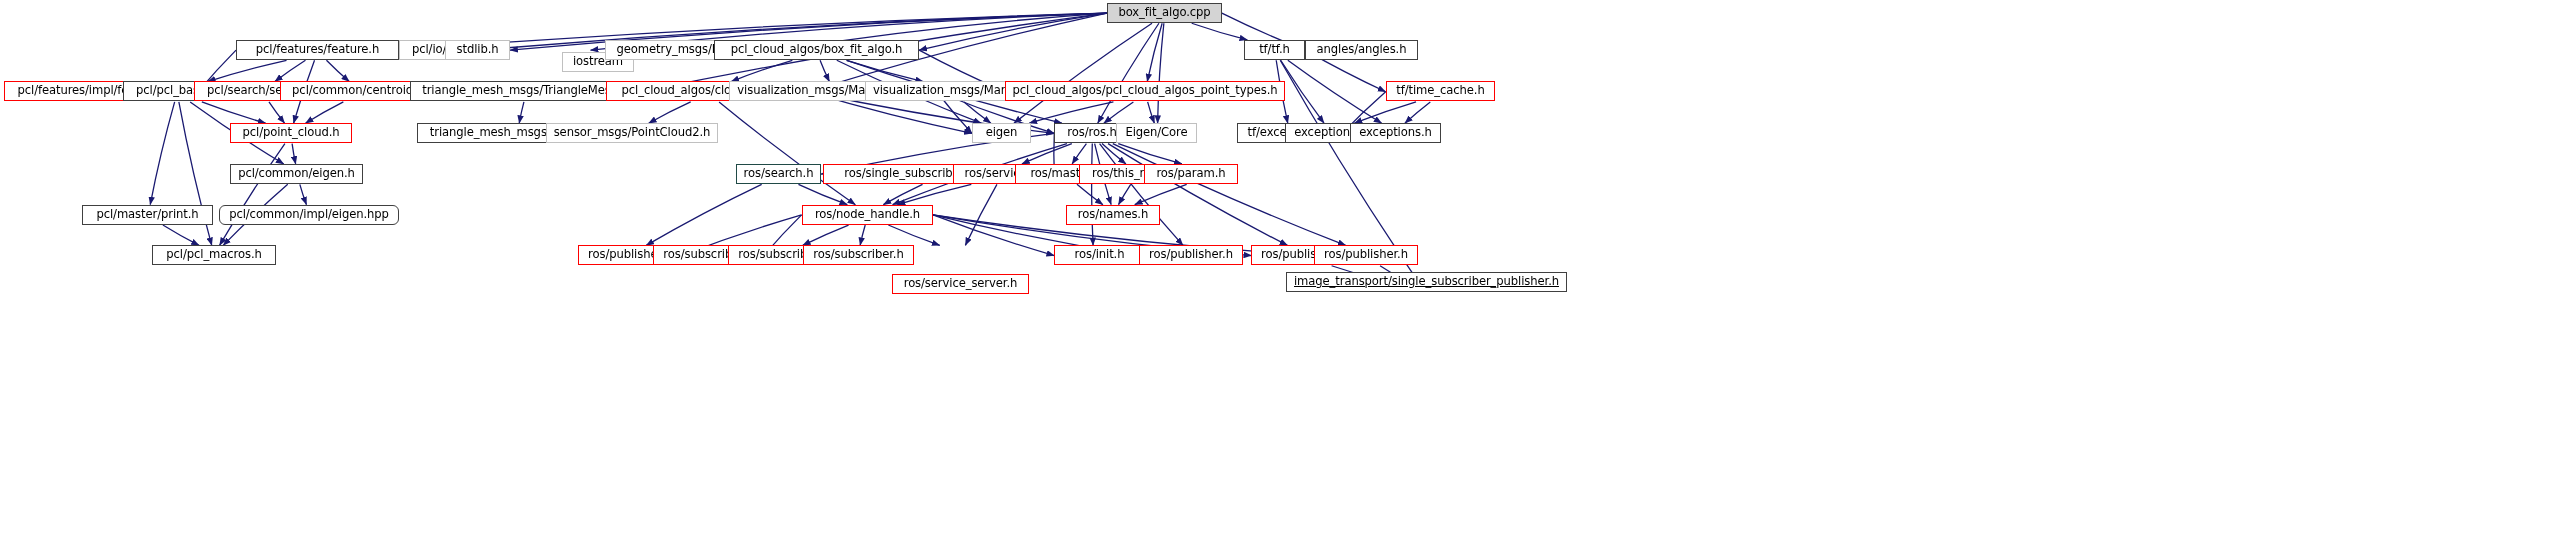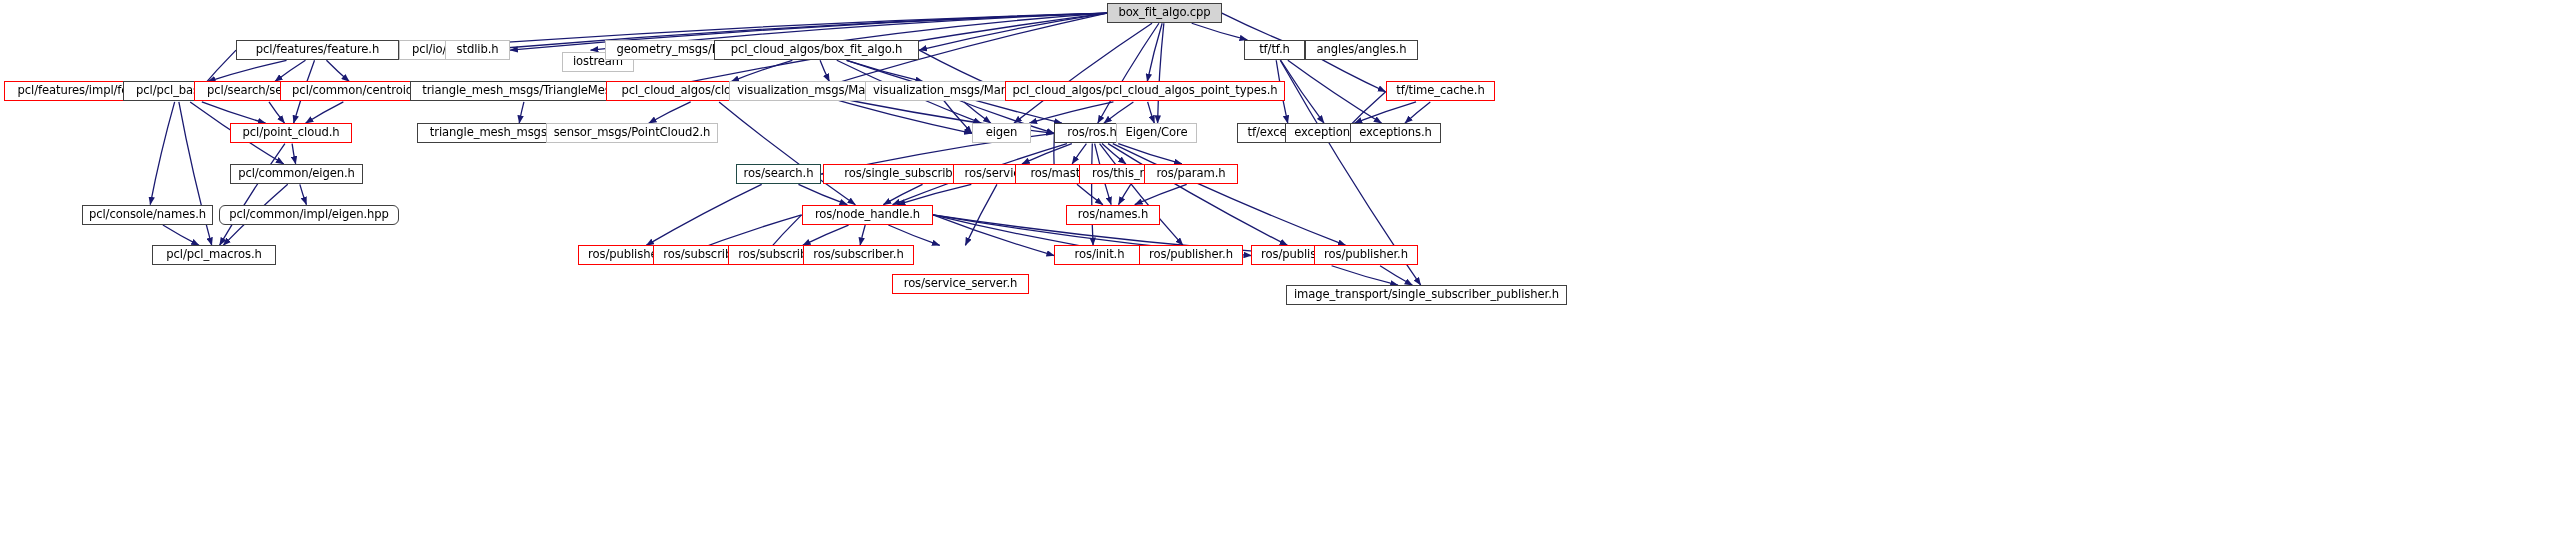--- a/index.html
+++ b/index.html
@@ -163,30 +163,30 @@
       <div class="node black" style="left: 1237px; top: 123px; width: 106px;">tf/exceptions.h</div>
       <div class="node black" style="left: 1285px; top: 123px; width: 91px;">exceptions.h</div>
       <div class="node black" style="left: 1350px; top: 123px; width: 91px;">exceptions.h</div>
       <div class="node black" style="left: 230px; top: 164px; width: 133px; text-align: right;">pcl/common/eigen.h</div>
       <div class="node teal" style="left: 736px; top: 164px; width: 85px;">ros/search.h</div>
       <div class="node red" style="left: 823px; top: 164px; width: 231px;">ros/single_subscriber_publisher.h</div>
       <div class="node red" style="left: 953px; top: 164px; width: 96px;">ros/service.h</div>
       <div class="node red" style="left: 1015px; top: 164px; width: 102px;">ros/master.h</div>
       <div class="node red" style="left: 1079px; top: 164px; width: 113px;">ros/this_node.h</div>
       <div class="node red" style="left: 1144px; top: 164px; width: 94px;">ros/param.h</div>
-      <div class="node black" style="left: 82px; top: 205px; width: 131px;">pcl/console/names.h</div>
+      <div class="node black" style="left: 82px; top: 205px; width: 131px;">pcl/master/print.h</div>
       <div class="node black" style="left: 219px; top: 205px; width: 180px; border-radius: 6px;">pcl/common/impl/eigen.hpp</div>
       <div class="node red" style="left: 802px; top: 205px; width: 131px;">ros/node_handle.h</div>
       <div class="node red" style="left: 1066px; top: 205px; width: 94px;">ros/names.h</div>
       <div class="node black" style="left: 152px; top: 245px; width: 124px;">pcl/pcl_macros.h</div>
       <div class="node red" style="left: 578px; top: 245px; width: 104px;">ros/publisher.h</div>
       <div class="node red" style="left: 653px; top: 245px; width: 111px;">ros/subscriber.h</div>
       <div class="node red" style="left: 728px; top: 245px; width: 111px;">ros/subscriber.h</div>
       <div class="node red" style="left: 803px; top: 245px; width: 111px;">ros/subscriber.h</div>
       <div class="node red" style="left: 892px; top: 245px; width: 137px; margin-top: 29px;">ros/service_server.h</div>
       <div class="node red" style="left: 1054px; top: 245px; width: 91px;">ros/init.h</div>
       <div class="node red" style="left: 1139px; top: 245px; width: 104px;">ros/publisher.h</div>
       <div class="node red" style="left: 1251px; top: 245px; width: 104px;">ros/publisher.h</div>
       <div class="node red" style="left: 1314px; top: 245px; width: 104px;">ros/publisher.h</div>
-      <div class="node black" style="left: 1286px; top: 285px; width: 281px;">image_transport/single_subscriber_publisher.h</div>
+      <div class="node black" style="left: 1286px; top: 272px; width: 281px; text-decoration: underline;">image_transport/single_subscriber_publisher.h</div>
     </div>
 </div>
 
 
 </body></html>

